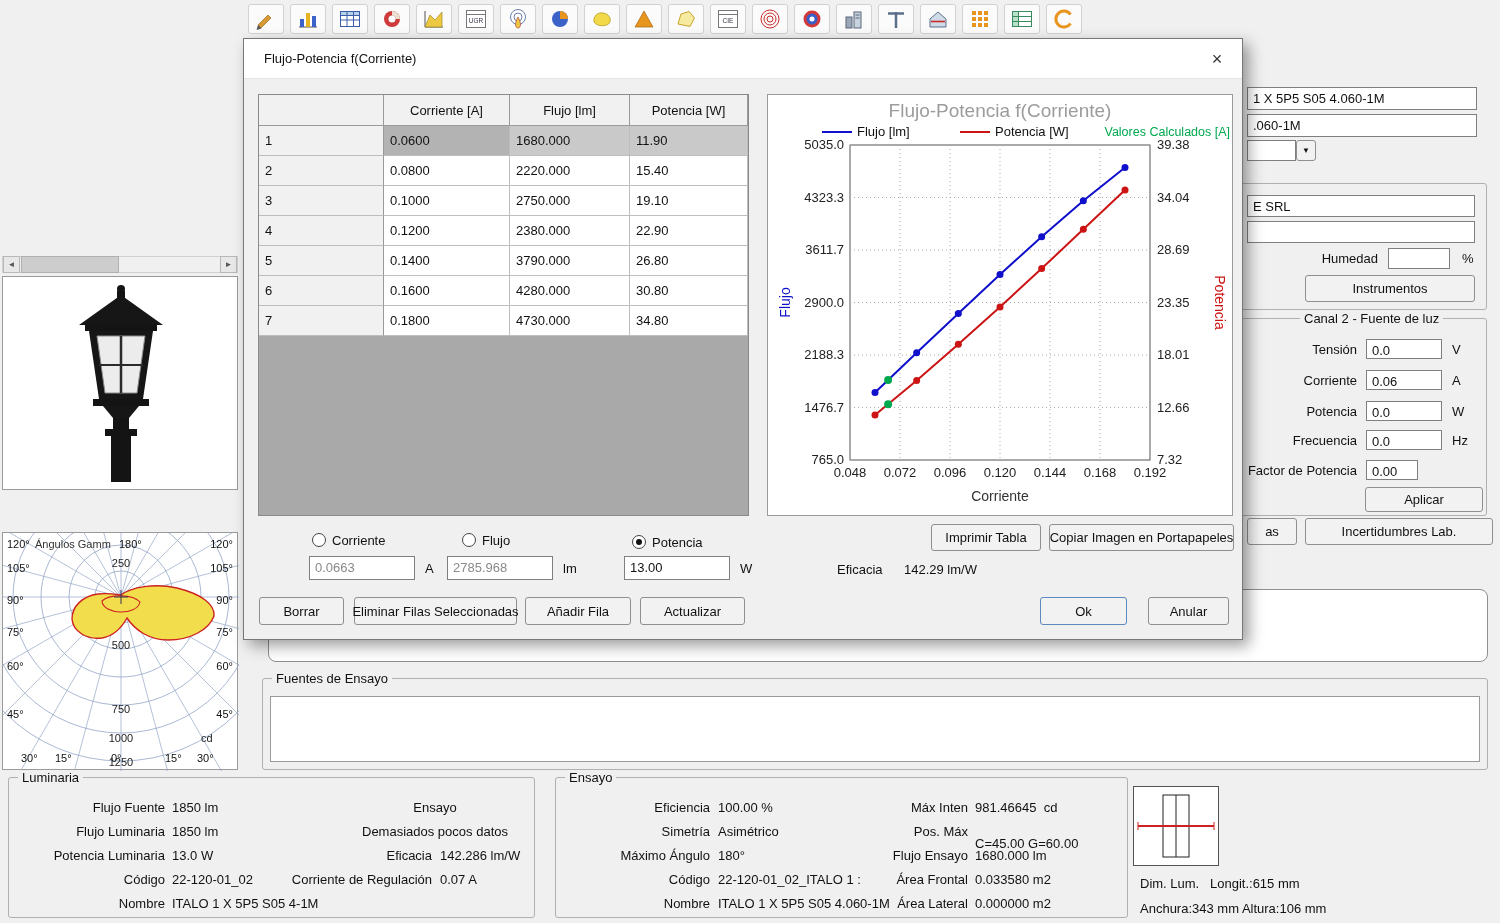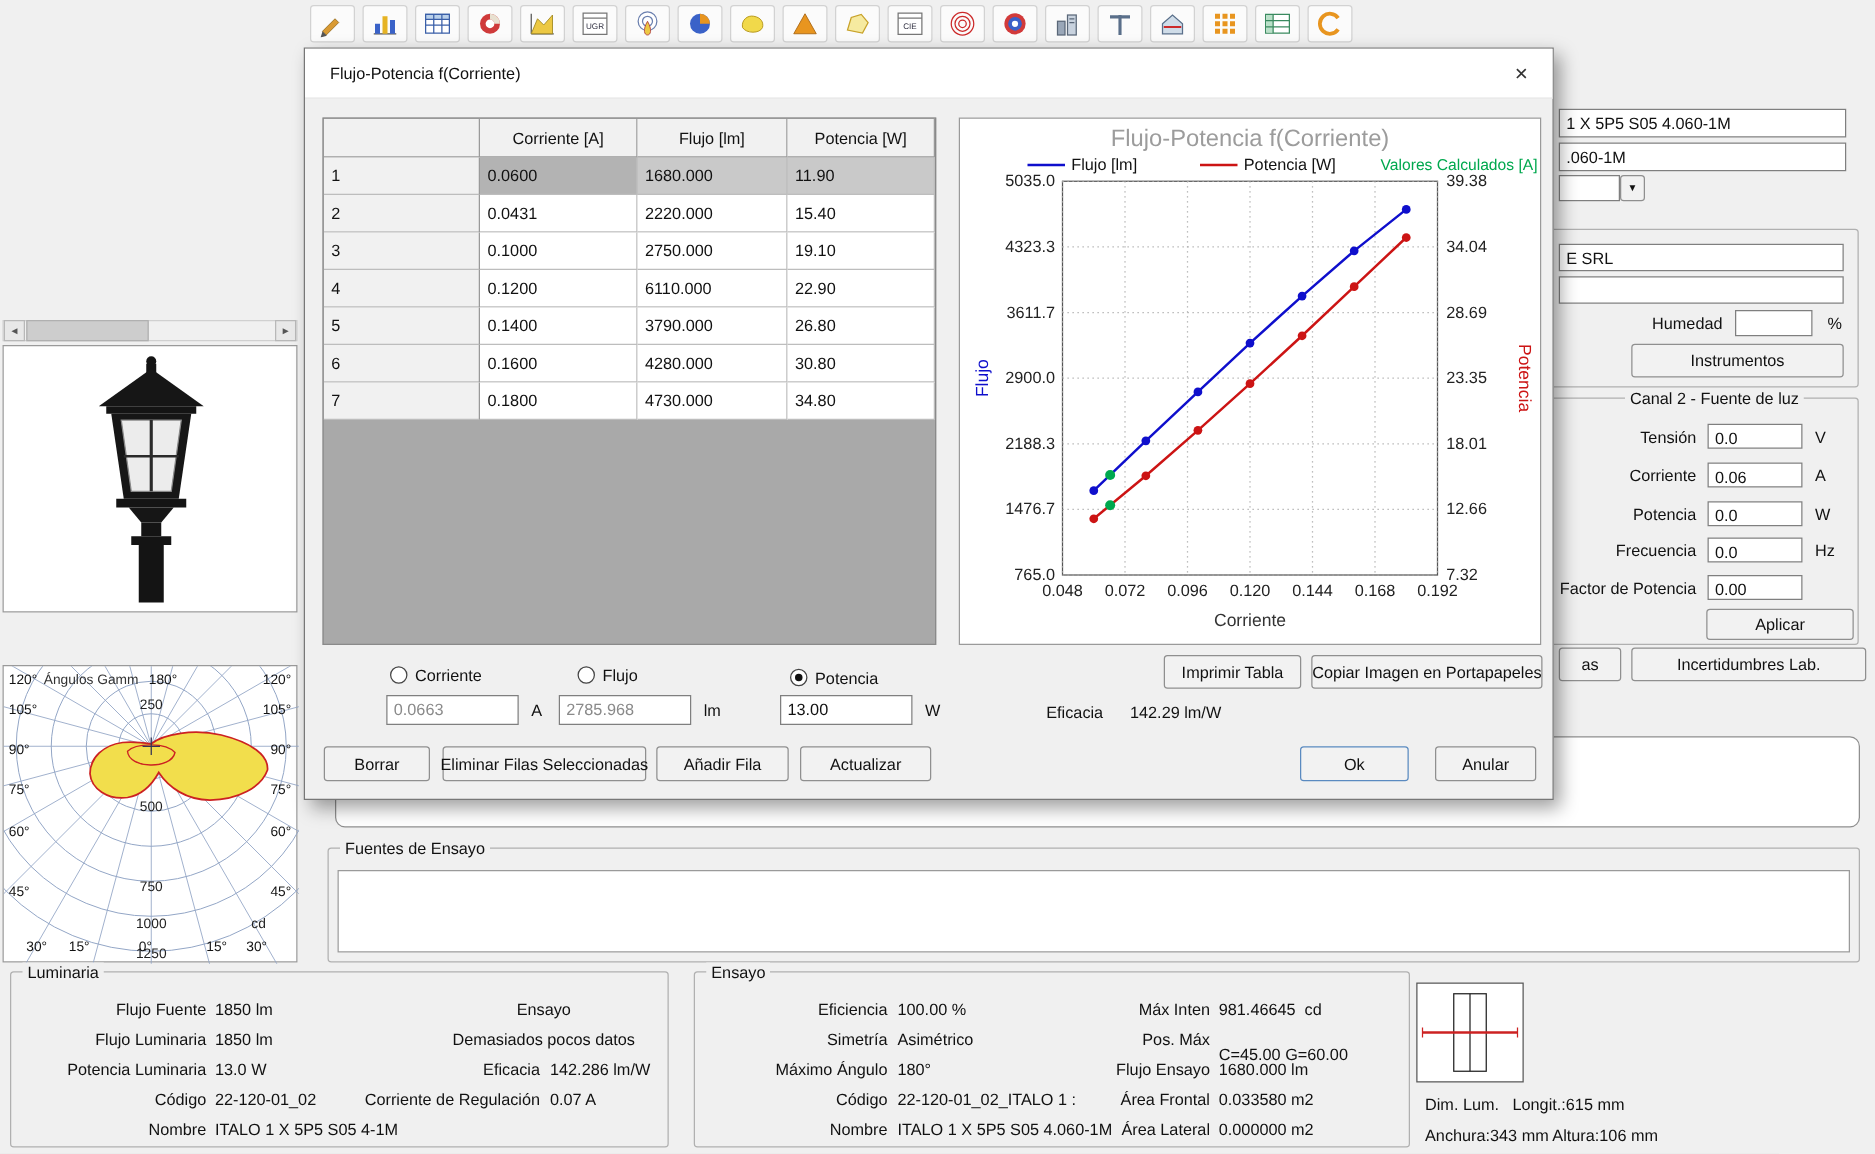--- a/index.html
+++ b/index.html
@@ -321,21 +321,21 @@
   <div class="lbl r" style="left:1200px;top:373px;width:157px;z-index:1">Corriente</div>
   <div class="field" style="left:1366px;top:370px;width:76px;height:20px;z-index:1">0.06</div>
   <div class="lbl" style="left:1452px;top:373px;z-index:1">A</div>
   <div class="lbl r" style="left:1200px;top:404px;width:157px;z-index:1">Potencia</div>
   <div class="field" style="left:1366px;top:401px;width:76px;height:20px;z-index:1">0.0</div>
   <div class="lbl" style="left:1452px;top:404px;z-index:1">W</div>
   <div class="lbl r" style="left:1200px;top:433px;width:157px;z-index:1">Frecuencia</div>
   <div class="field" style="left:1366px;top:430px;width:76px;height:20px;z-index:1">0.0</div>
   <div class="lbl" style="left:1452px;top:433px;z-index:1">Hz</div>
   <div class="lbl r" style="left:1200px;top:463px;width:157px;z-index:1">Factor de Potencia</div>
-  <div class="field" style="left:1366px;top:460px;width:76px;height:20px;z-index:1">0.00</div>
+  <div class="field" style="left:1366px;top:460px;width:52px;height:20px;z-index:1">0.00</div>
   <div class="btn" style="left:1365px;top:487px;width:118px;height:25px;z-index:1">Aplicar</div>
 
   <div class="btn" style="left:1247px;top:518px;width:50px;height:27px;z-index:1">as</div>
   <div class="btn" style="left:1305px;top:518px;width:188px;height:27px;z-index:1">Incertidumbres Lab.</div>
 
   <div class="rounded-field" style="left:268px;top:589px;width:1220px;height:73px;z-index:1"></div>
 
   <div class="group" style="left:262px;top:678px;width:1226px;height:92px">
     <div class="panel" style="left:7px;top:17px;width:1210px;height:66px"></div>
   </div>
@@ -410,34 +410,34 @@
         <div class="th c3">Potencia  [W]</div>
       </div>
       <div class="trow sel">
         <div class="td hdr c0">1</div>
         <div class="td cur c1">0.0600</div>
         <div class="td c2">1680.000</div>
         <div class="td c3">11.90</div>
       </div>
       <div class="trow">
         <div class="td hdr c0">2</div>
-        <div class="td c1">0.0431</div>
+        <div class="td c1">0.0800</div>
         <div class="td c2">2220.000</div>
         <div class="td c3">15.40</div>
       </div>
       <div class="trow">
         <div class="td hdr c0">3</div>
         <div class="td c1">0.1000</div>
         <div class="td c2">2750.000</div>
         <div class="td c3">19.10</div>
       </div>
       <div class="trow">
         <div class="td hdr c0">4</div>
         <div class="td c1">0.1200</div>
-        <div class="td c2">6110.000</div>
+        <div class="td c2">2380.000</div>
         <div class="td c3">22.90</div>
       </div>
       <div class="trow">
         <div class="td hdr c0">5</div>
         <div class="td c1">0.1400</div>
         <div class="td c2">3790.000</div>
         <div class="td c3">26.80</div>
       </div>
       <div class="trow">
         <div class="td hdr c0">6</div>

